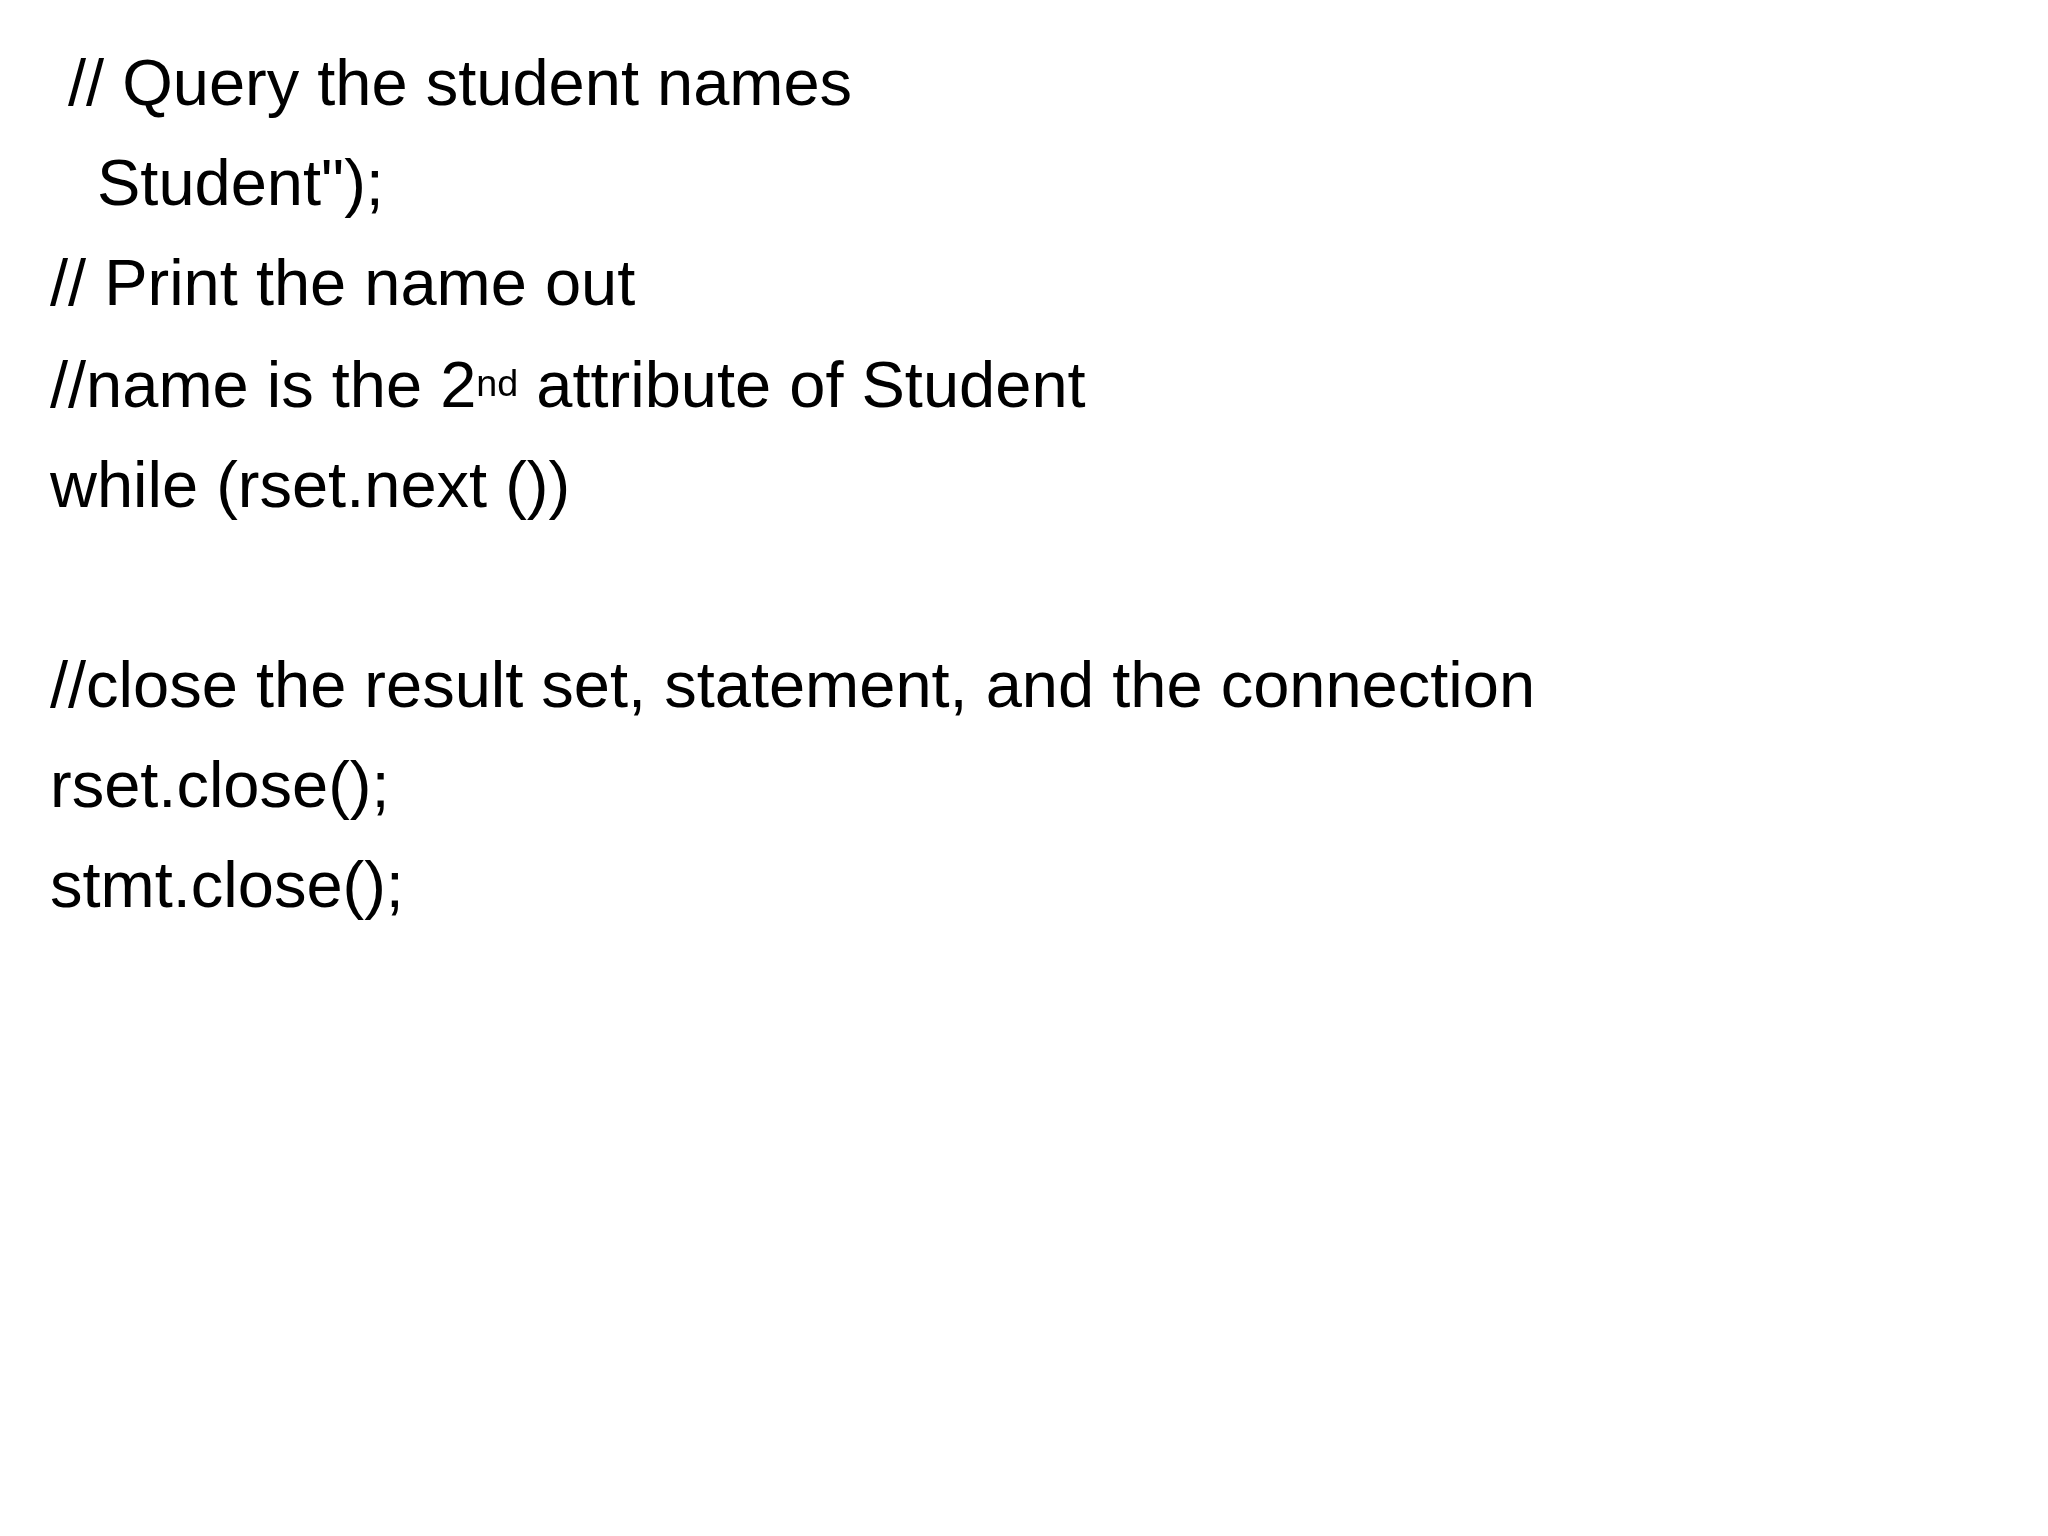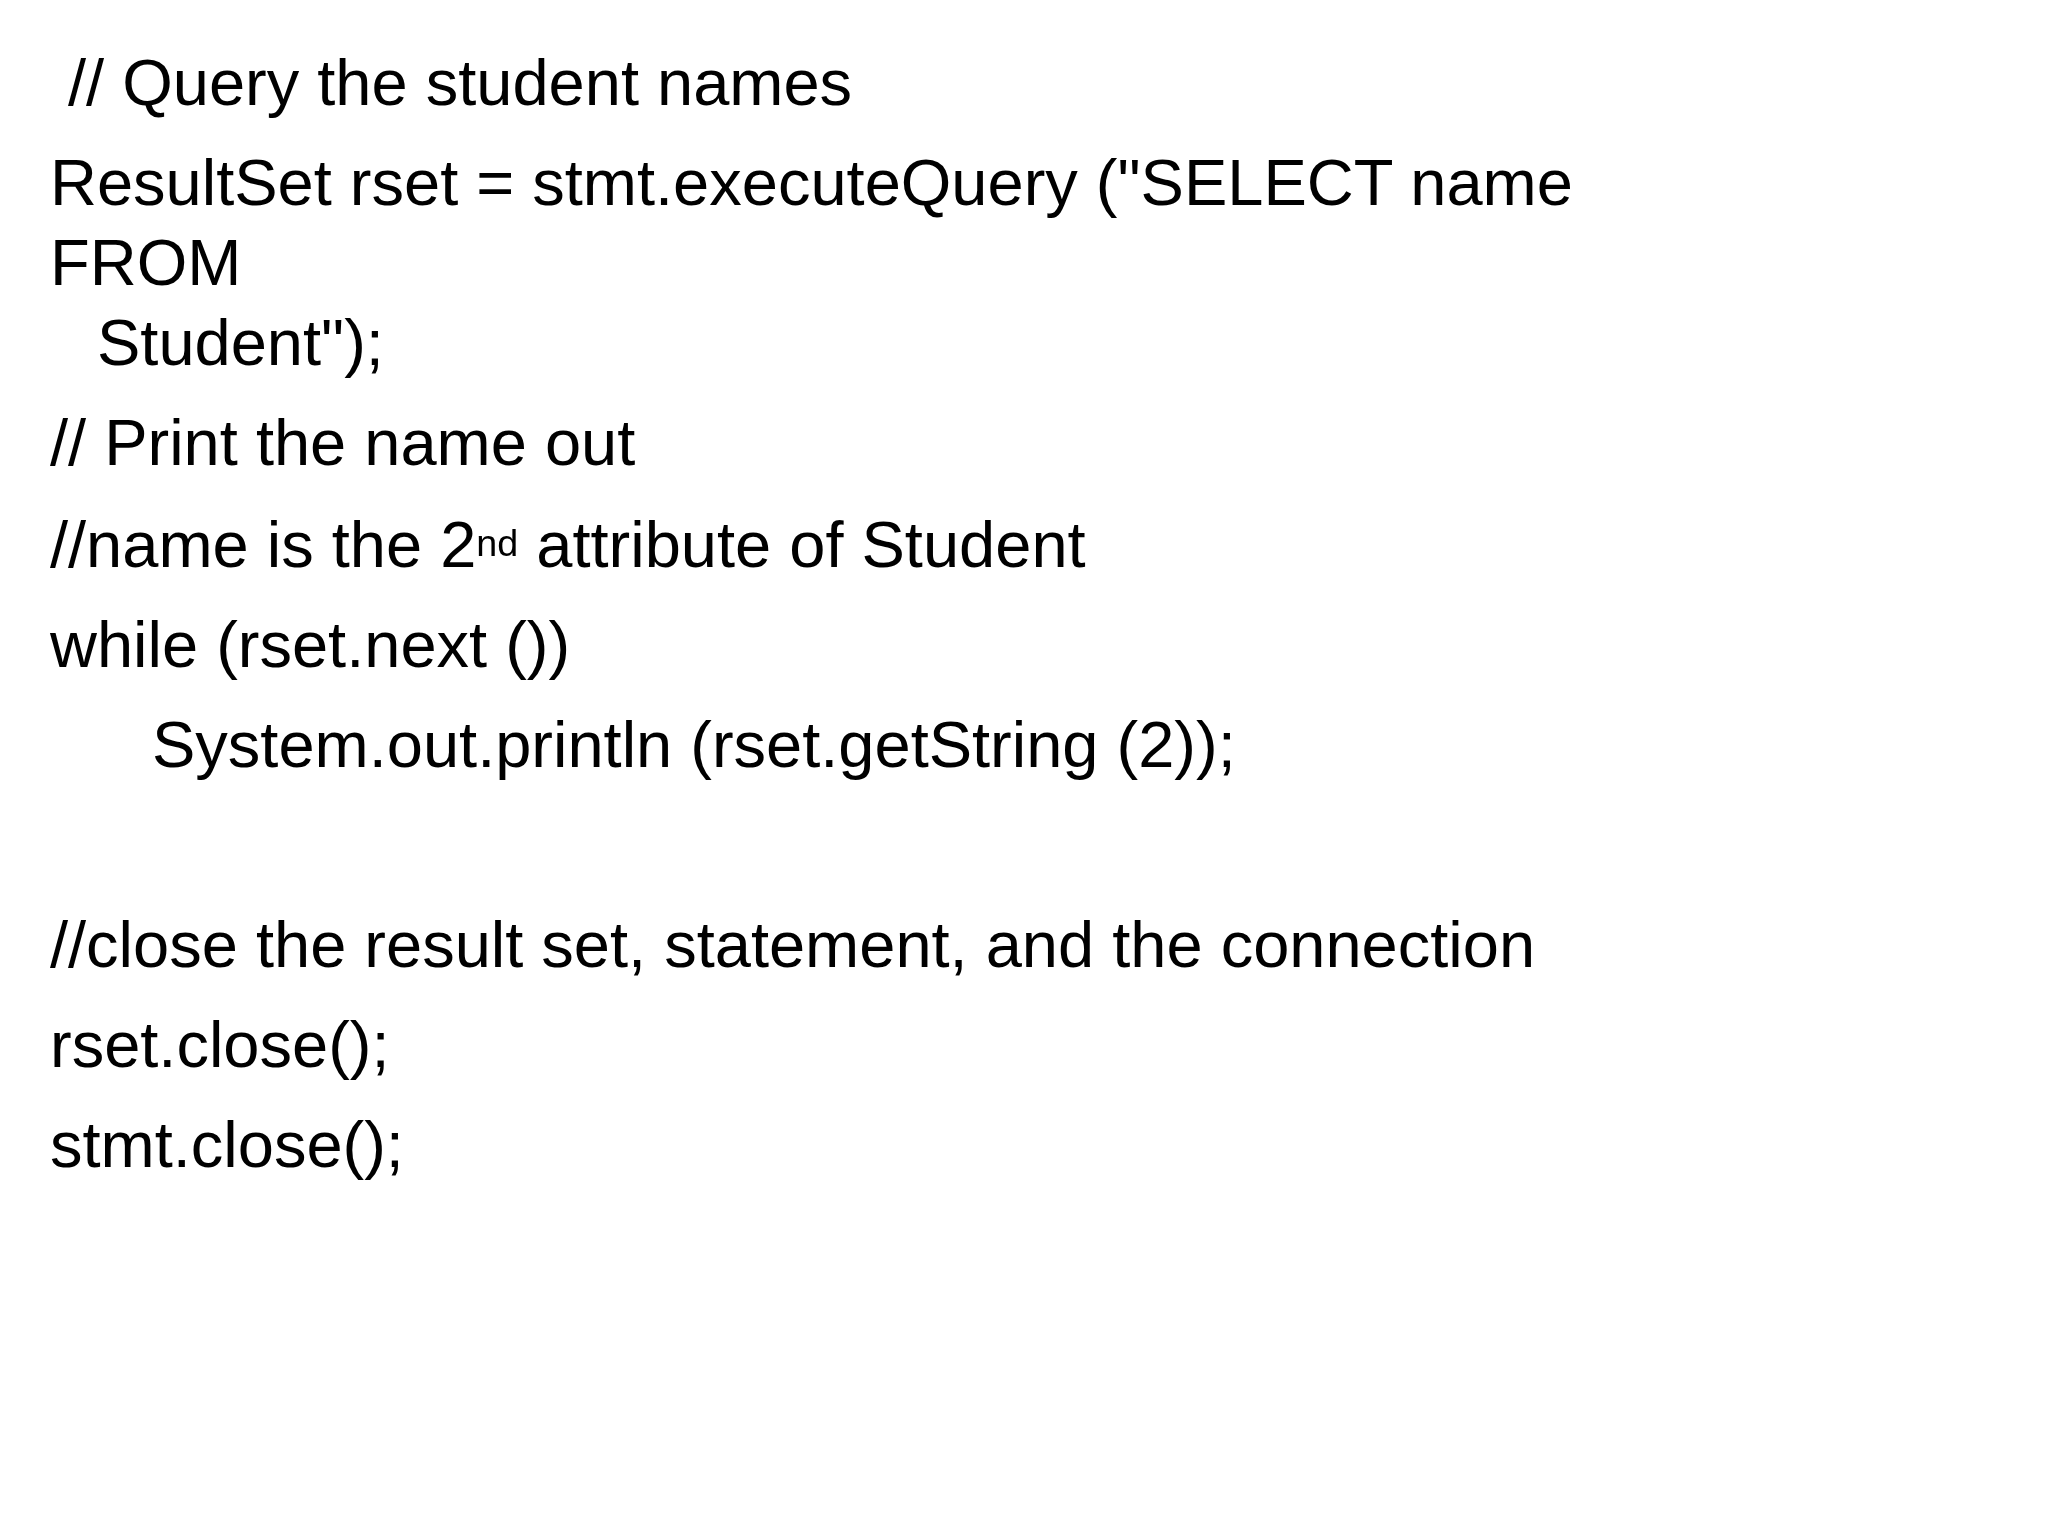--- a/index.html
+++ b/index.html
@@ -48,31 +48,29 @@
   }
 </style>
 </head>
 <body>
 
 <div class="slide">
 
   <div class="code-line"> // Query the student names</div>
 
 
-  <div class="code-line joined">ResultSet rset = stmt.executeQuery ("SELECT name FROM</div>
 
   <div class="code-line wrap-indent">Student");</div>
 
   <div class="code-line">// Print the name out</div>
 
   <div class="code-line"><span>//name is the 2</span><span class="sup">nd</span><span> attribute of Student</span></div>
 
   <div class="code-line">while (rset.next ())</div>
 
-  <div class="code-line indent-2">System.out.println (rset.getString (2));</div>
 
   <div class="blank-line"></div>
 
   <div class="code-line">//close the result set, statement, and the connection</div>
 
   <div class="code-line">rset.close();</div>
 
   <div class="code-line">stmt.close();</div>
 
 

